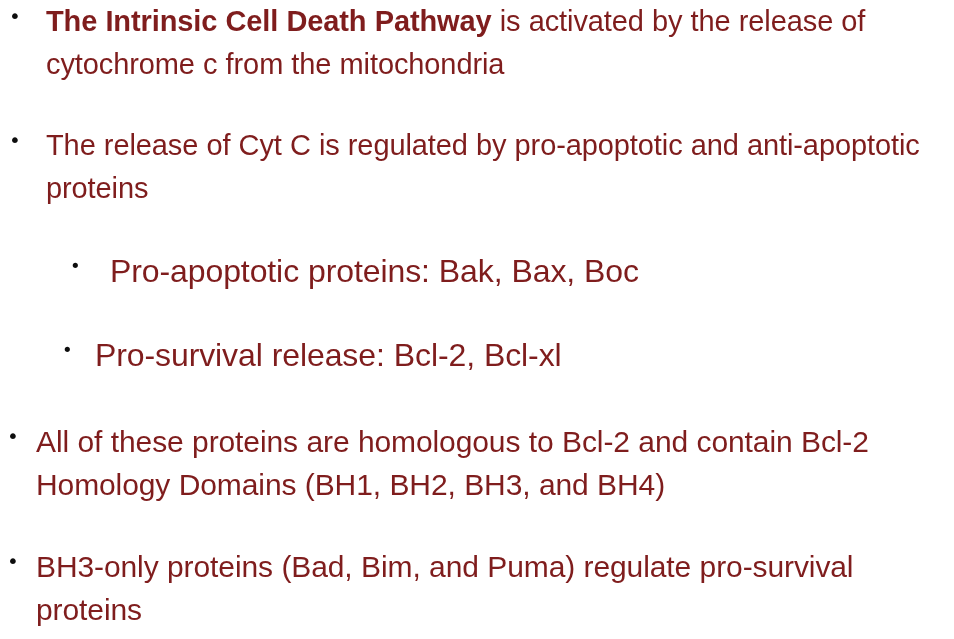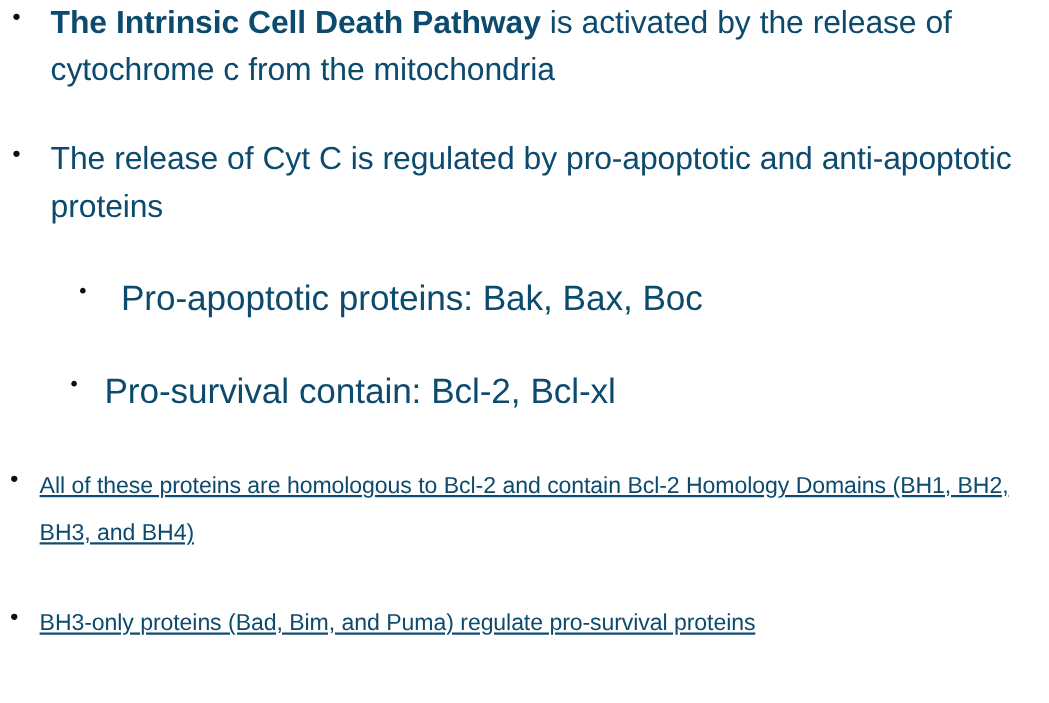--- a/index.html
+++ b/index.html
@@ -34,21 +34,21 @@
   .bullet-marker {
     flex: 0 0 auto;
     color: #0d0d0d;
     font-family: "DejaVu Sans", sans-serif;
     line-height: 1;
     user-select: none;
   }
 
   .bullet-text {
     flex: 1 1 auto;
-    color: #0c4a6e;
+    color: #7f1d1d;
     letter-spacing: -0.1px;
     word-spacing: 0.2px;
   }
 
   
   .lvl1a {
     left: 4px;
     width: 946px;
   }
   .lvl1a .bullet-marker {
@@ -67,23 +67,22 @@
     left: 2px;
     width: 952px;
   }
   .lvl1b .bullet-marker {
     width: 29px;
     padding-left: 5px;
     font-size: 20px;
     padding-top: 6px;
   }
   .lvl1b .bullet-text {
-    font-size: 21px;
+    font-size: 30px;
     line-height: 43px;
-    text-decoration: underline;
   }
 
   
   .lvl2 {
     width: 860px;
   }
   .lvl2 .bullet-marker {
     flex: 0 0 auto;
     font-size: 18px;
     padding-top: 6px;
@@ -117,21 +116,21 @@
     <span class="bullet-text">The release of Cyt C is regulated by pro-apoptotic and anti-apoptotic proteins</span>
   </div>
 
   <div class="bullet-block lvl2 sub-a" style="top: 251px;">
     <span class="bullet-marker">•</span>
     <span class="bullet-text">Pro-apoptotic proteins: Bak, Bax, Boc</span>
   </div>
 
   <div class="bullet-block lvl2 sub-b" style="top: 335px;">
     <span class="bullet-marker">•</span>
-    <span class="bullet-text">Pro-survival contain: Bcl-2, Bcl-xl</span>
+    <span class="bullet-text">Pro-survival release: Bcl-2, Bcl-xl</span>
   </div>
 
   <div class="bullet-block lvl1b" style="top: 420px;">
     <span class="bullet-marker">•</span>
     <span class="bullet-text">All of these proteins are homologous to Bcl-2 and contain Bcl-2 Homology Domains (BH1, BH2, BH3,  and BH4)</span>
   </div>
 
   <div class="bullet-block lvl1b" style="top: 545px;">
     <span class="bullet-marker">•</span>
     <span class="bullet-text">BH3-only proteins (Bad, Bim, and Puma) regulate pro-survival proteins</span>

